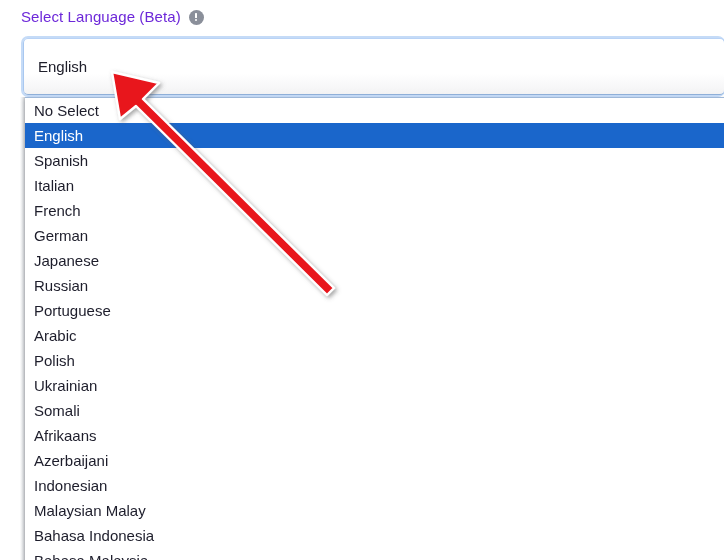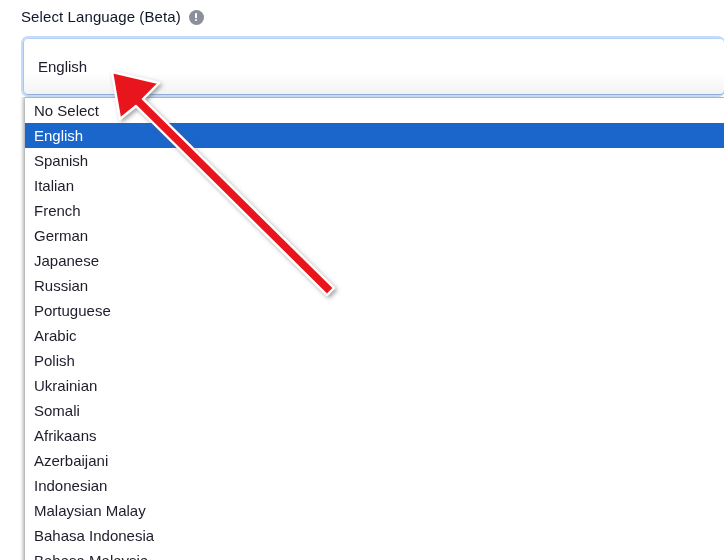--- a/index.html
+++ b/index.html
@@ -28,21 +28,21 @@
     position: absolute;
     left: 21px;
     top: 7px;
     display: flex;
     align-items: center;
     gap: 8px;
     height: 20px;
   }
   .field-label {
     font-size: 15px;
-    color: #0f172a;
+    color: #6d28d9;
     line-height: 20px;
     white-space: nowrap;
     letter-spacing: 0.1px;
   }
   .info-icon {
     width: 15px;
     height: 15px;
     border-radius: 50%;
     background: #8a8f9a;
     display: inline-flex;

